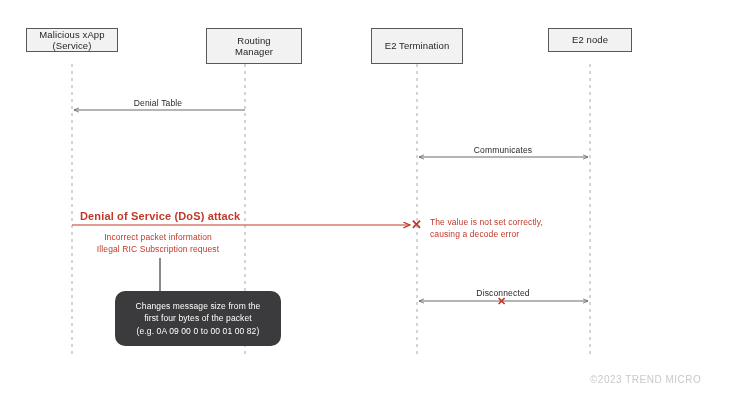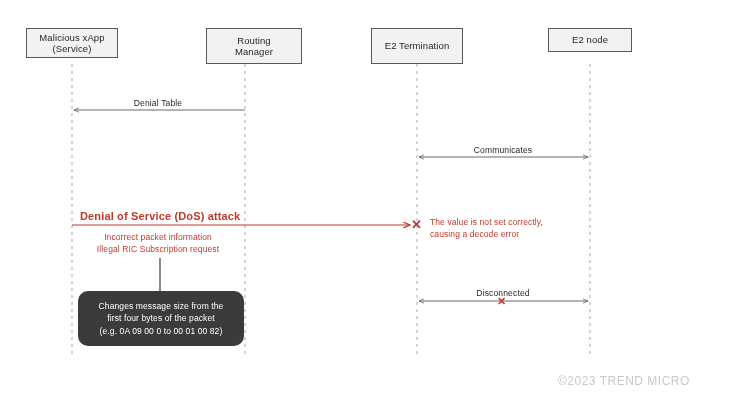--- a/index.html
+++ b/index.html
@@ -97,27 +97,29 @@
     border-radius: 10px;
     font-size: 8.5px;
     line-height: 12.5px;
     letter-spacing: 0.1px;
     display: flex;
     align-items: center;
     justify-content: center;
     text-align: center;
     white-space: pre-line;
     padding: 4px 6px;
+    margin-left: 37px;
   }
   .copyright {
     position: absolute;
     color: #c9c9c9;
-    font-size: 12px;
+    font-size: 10px;
     letter-spacing: 0.5px;
     white-space: nowrap;
+    margin-left: 32px;
   }
 </style>
 </head>
 <body>
 
 <div id="diagram">
 
   <svg class="layer" viewBox="0 0 745 405">
     <defs>
       <marker id="arrow-gray-end" markerWidth="7" markerHeight="7" refX="6" refY="3" orient="auto" markerUnits="strokeWidth">
@@ -144,21 +146,21 @@
       <line x1="419" y1="157" x2="588" y2="157" stroke="#58595b" stroke-width="0.9" marker-start="url(#arrow-gray-start)" marker-end="url(#arrow-gray-end)"></line>
 
       <line x1="72" y1="225" x2="410" y2="225" stroke="#c0392b" stroke-width="1.1" marker-end="url(#arrow-red-end)"></line>
 
       <line x1="419" y1="301" x2="588" y2="301" stroke="#58595b" stroke-width="0.9" marker-start="url(#arrow-gray-start)" marker-end="url(#arrow-gray-end)"></line>
     </g>
 
     <line x1="160" y1="258" x2="160" y2="293" stroke="#3b3b3d" stroke-width="1.2"></line>
   </svg>
 
-  <div class="actor-box" style="left:26px; top:28px; width:92px; height:30px;">
+  <div class="actor-box" style="left:26px; top:28px; width:92px; height:24px;">
     <span>Malicious xApp
 (Service)</span>
   </div>
 
   <div class="actor-box" style="left:206px; top:28px; width:96px; height:36px;">
     <span>Routing
 Manager</span>
   </div>
 
   <div class="actor-box" style="left:371px; top:28px; width:92px; height:36px;">

